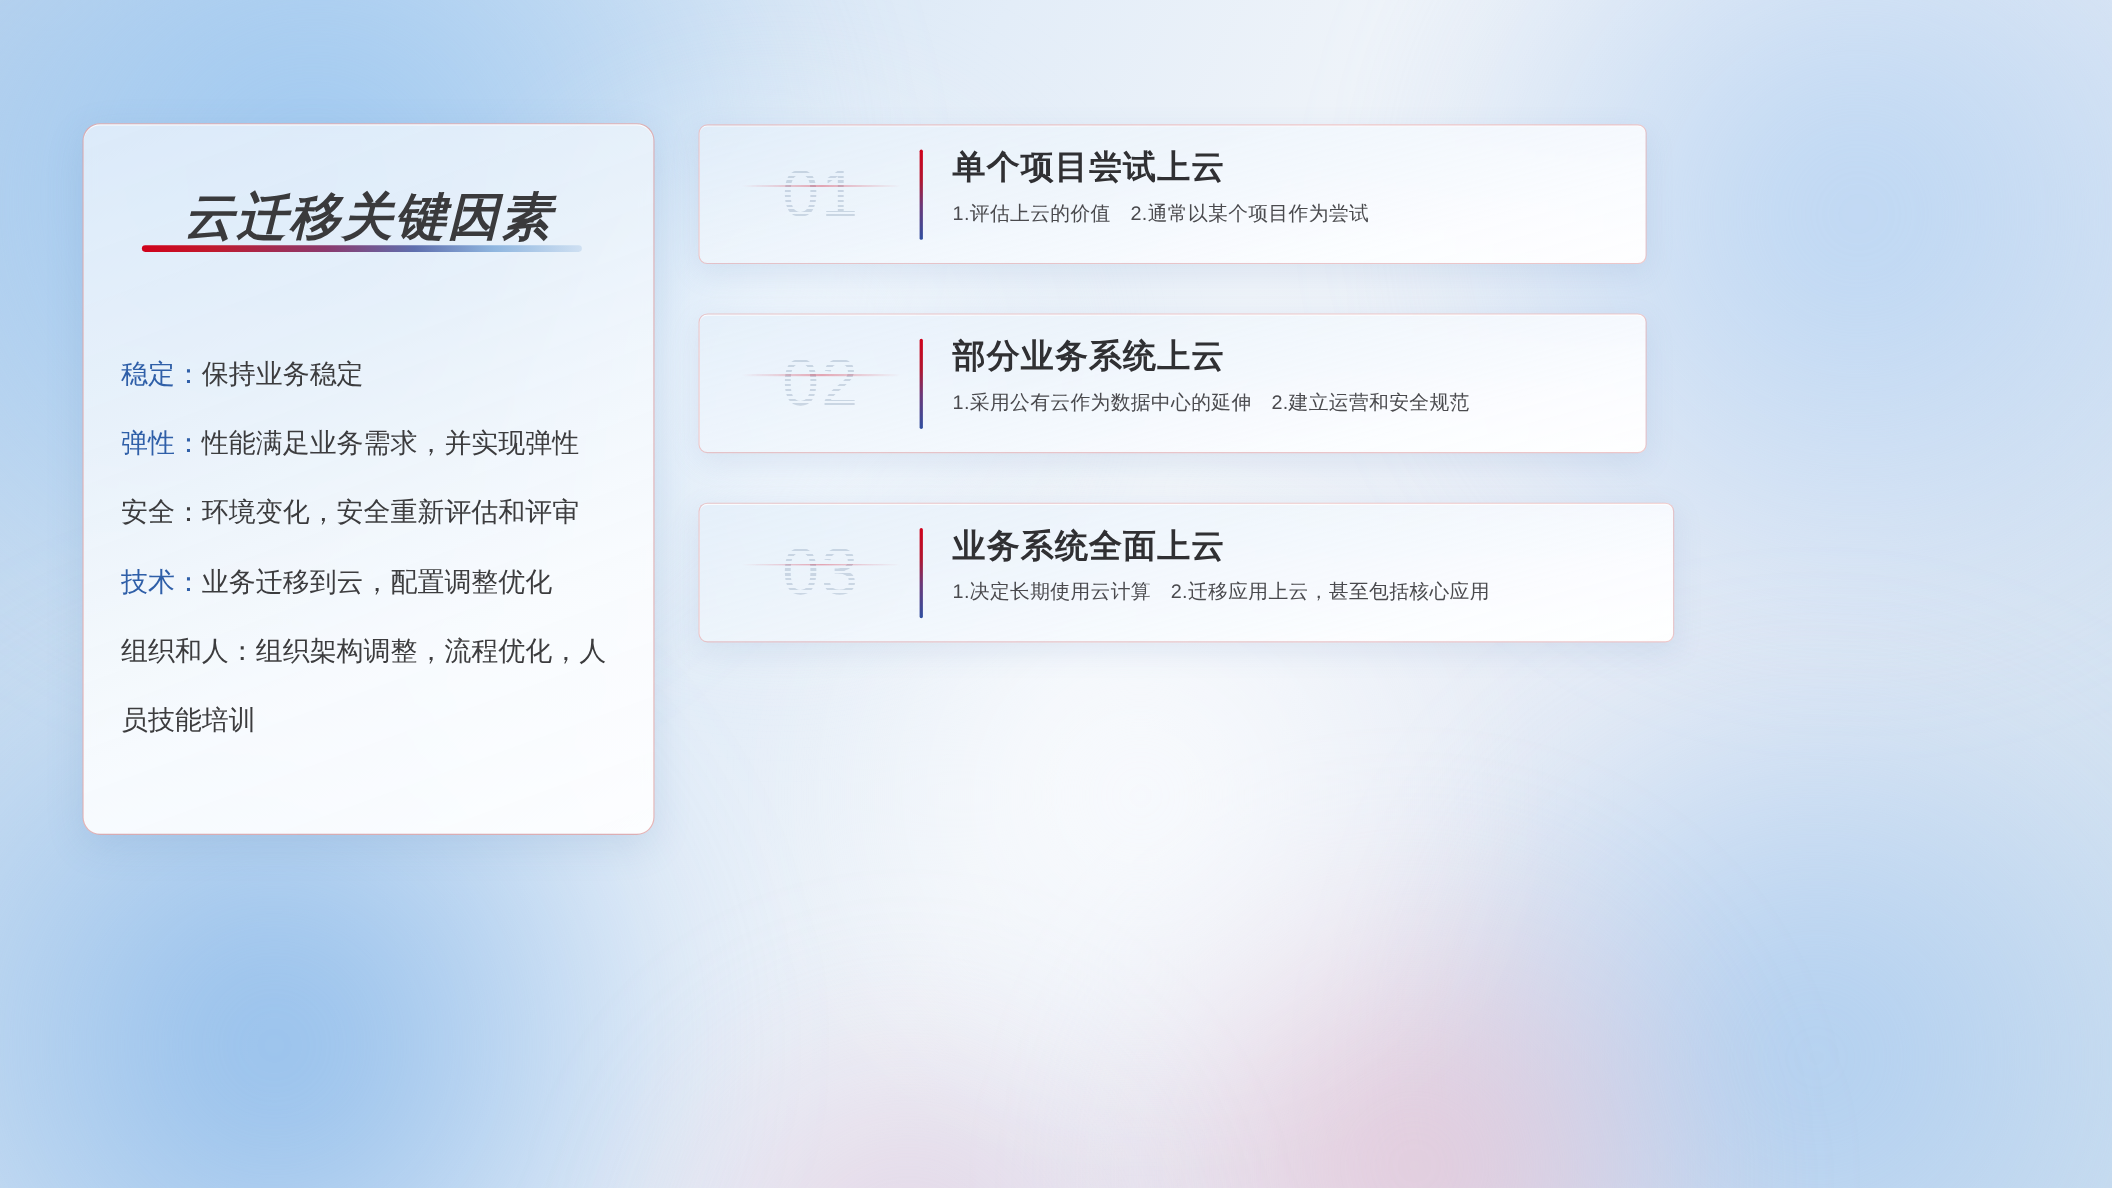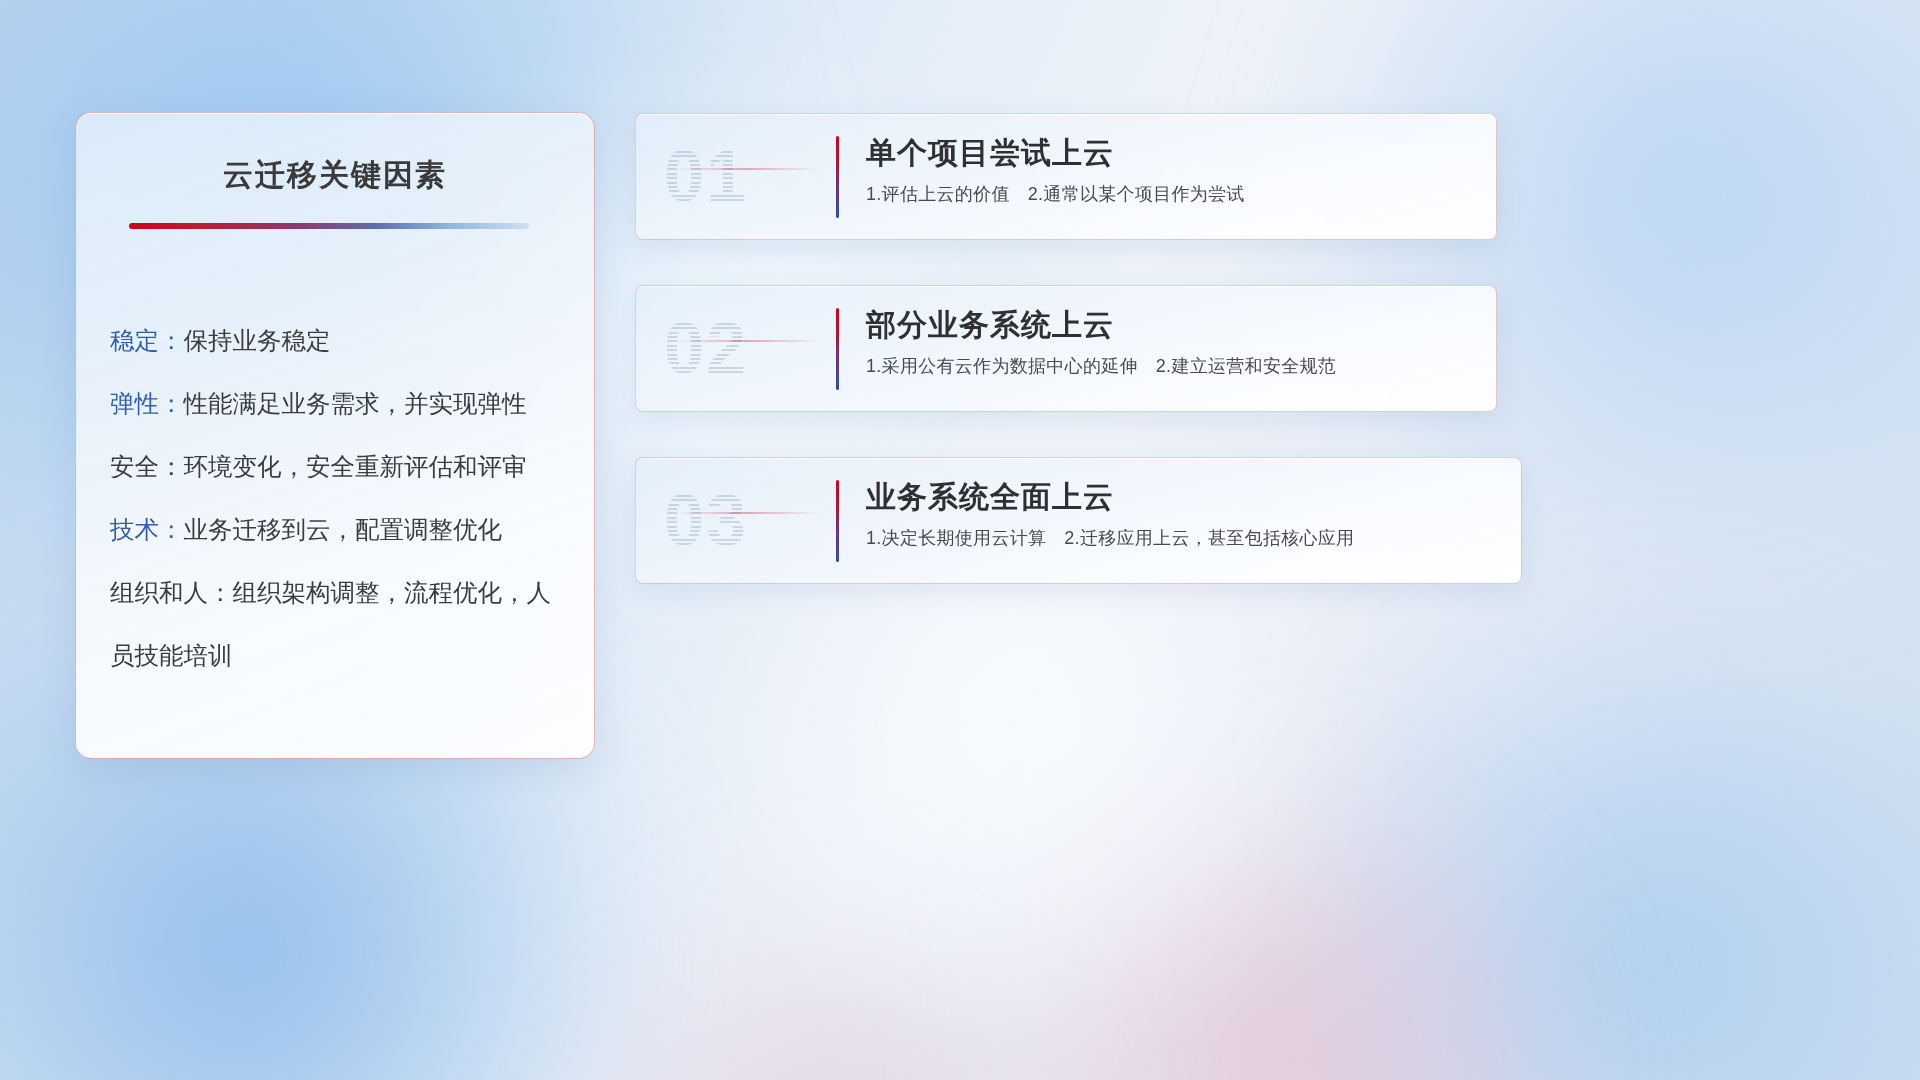--- a/index.html
+++ b/index.html
@@ -36,23 +36,24 @@
   
   #left-panel{
     position:absolute;left:75px;top:112px;width:518px;height:645px;
     border-radius:16px;
     background:linear-gradient(160deg,rgba(226,238,250,.88) 0%,rgba(237,244,251,.9) 34%,rgba(250,252,254,.94) 70%,rgba(253,254,255,.96) 100%);
     border:1.4px solid rgba(214,120,120,.55);
     box-shadow:0 10px 34px rgba(90,130,180,.16),inset 0 1px 0 rgba(255,255,255,.8);
     backdrop-filter:blur(6px);
   }
   #panel-title{
-    position:absolute;left:0;right:0;top:42px;text-align:center;
-    font-size:30px;font-weight:700;letter-spacing:2px;color:#3a3a3c;
+    position:absolute;left:0;right:0;top:54px;text-align:center;
+    font-size:46px;font-weight:700;letter-spacing:2px;color:#3a3a3c;
     font-family:"Liberation Sans","DejaVu Sans",sans-serif;
+    font-style:italic;
   }
   #title-rule{
     position:absolute;left:53px;top:110px;width:400px;height:6px;border-radius:3px;
     background:linear-gradient(90deg,#d0021b 0%,#c01a2e 16%,#8b3a6e 42%,#5f6fae 62%,#8fb6df 80%,#cfe0f2 100%);
   }
   #factor-list{position:absolute;left:34px;right:24px;top:196px;}
   .factor{
     font-size:24.5px;line-height:63px;color:#3c3c3e;white-space:nowrap;
   }
   .factor .k{color:#2f5fa8;}
@@ -67,21 +68,21 @@
     backdrop-filter:blur(5px);
     overflow:hidden;
   }
   .card.c1{top:113px;}
   .card.c2{top:285px;}
   .card.c3{top:457px;padding-left:25px;}
   .card.c4{top:629px;}
 
   .card-num{
     position:absolute;left:28px;top:6px;width:165px;height:112px;
-    font-size:72px;font-weight:700;line-height:112px;
+    font-size:60px;font-weight:400;line-height:112px;text-align:center;
     color:rgba(120,142,170,.30);
     letter-spacing:2px;
     -webkit-mask-image:repeating-linear-gradient(180deg,#000 0px,#000 2px,transparent 2px,transparent 4.4px);
     mask-image:repeating-linear-gradient(180deg,#000 0px,#000 2px,transparent 2px,transparent 4.4px);
     user-select:none;
   }
   .card-num::after{
     content:"";position:absolute;left:6%;top:42%;width:88%;height:3px;
     background:linear-gradient(90deg,rgba(208,2,27,0),rgba(208,2,27,.32),rgba(208,2,27,0));
   }

